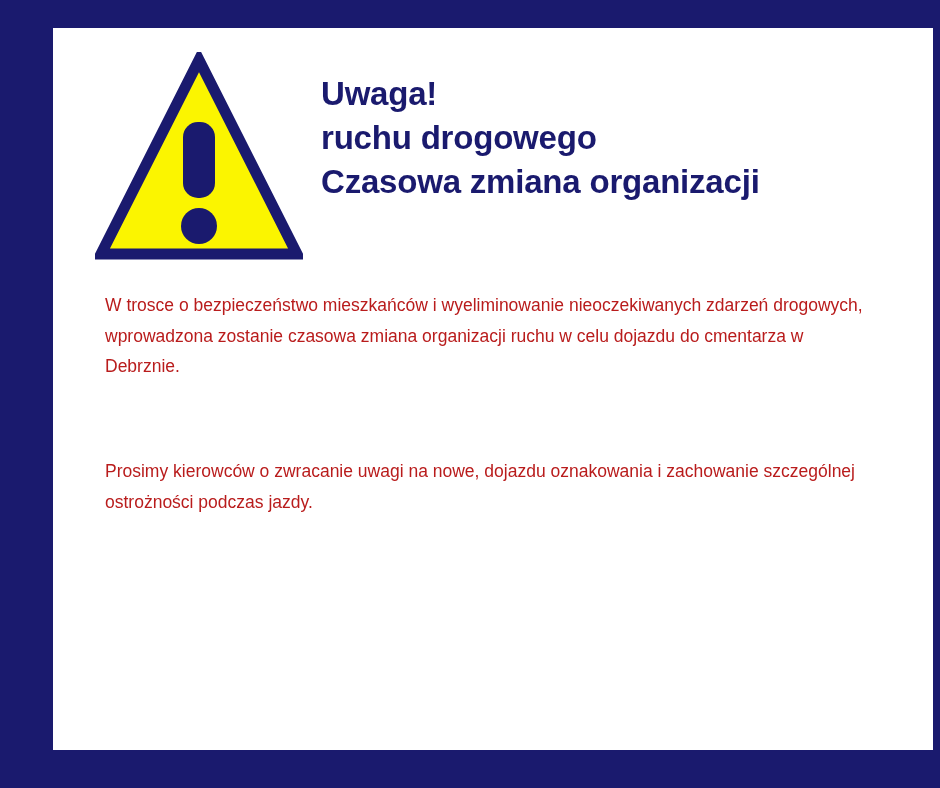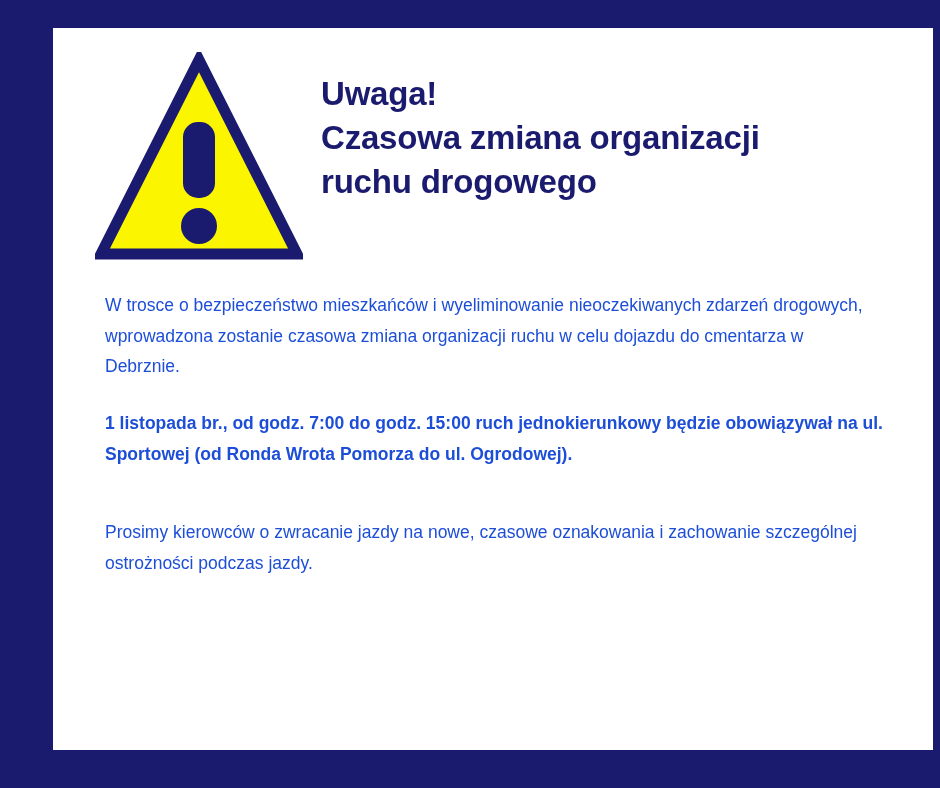--- a/index.html
+++ b/index.html
@@ -53,21 +53,21 @@
     margin-top: 22px;
     letter-spacing: -0.2px;
   }
   .headline div {
     white-space: nowrap;
   }
   .body-text {
     margin-top: 26px;
     padding-left: 24px;
     padding-right: 22px;
-    color: #1d4ed8;
+    color: #b91c1c;
     font-size: 17.5px;
     line-height: 1.75;
   }
   .para {
     margin: 0 0 0 0;
   }
   .para.bold {
     font-weight: bold;
   }
   .spacer {
@@ -88,29 +88,28 @@
       <div class="warning-sign">
         <svg viewBox="0 0 208 212" width="208" height="212" xmlns="http://www.w3.org/2000/svg">
           <path d="M104 8 L202 202 L6 202 Z" fill="#fbf500" stroke="#1a1a6e" stroke-width="11" stroke-linejoin="miter"></path>
           <rect x="88" y="70" width="32" height="76" rx="15" fill="#1a1a6e"></rect>
           <circle cx="104" cy="174" r="18" fill="#1a1a6e"></circle>
         </svg>
       </div>
 
       <div class="headline">
         <div>Uwaga!</div>
+        <div>ruchu drogowego</div>
         <div>Czasowa zmiana organizacji</div>
-        <div>ruchu drogowego</div>
       </div>
 
     </div>
 
     <div class="body-text">
       <p class="para">W trosce o bezpieczeństwo mieszkańców i wyeliminowanie nieoczekiwanych zdarzeń drogowych, wprowadzona zostanie czasowa zmiana organizacji ruchu w celu dojazdu do cmentarza w Debrznie.</p>
       <div class="spacer"></div>
-      <p class="para bold"> 1 listopada br., od godz. 7:00 do godz. 15:00 ruch jednokierunkowy będzie obowiązywał na ul. Sportowej (od Ronda Wrota Pomorza do ul. Ogrodowej).</p>
       <div class="spacer small"></div>
       <div class="spacer small"></div>
-      <p class="para">Prosimy kierowców o zwracanie jazdy na nowe, czasowe oznakowania i zachowanie szczególnej ostrożności podczas jazdy.</p>
+      <p class="para">Prosimy kierowców o zwracanie uwagi na nowe, dojazdu oznakowania i zachowanie szczególnej ostrożności podczas jazdy.</p>
     </div>
 
   </div>
 </div>
 
 </body></html>

